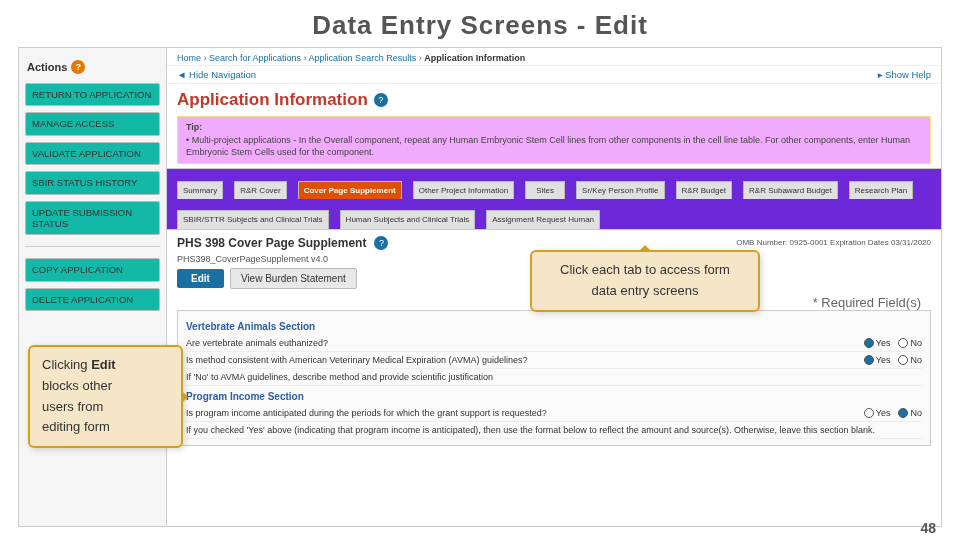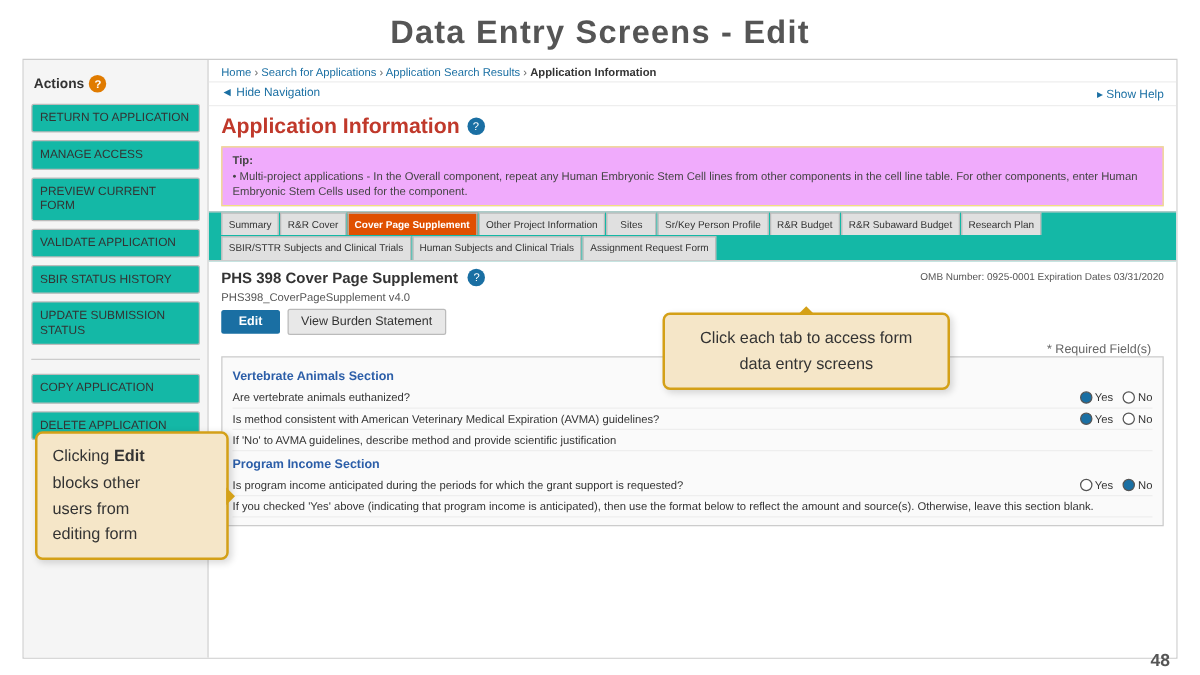--- a/index.html
+++ b/index.html
@@ -148,23 +148,23 @@
       font-size: 9px;
       color: #444;
       line-height: 1.4;
     }
     .tip-box strong { font-weight: bold; }
 
     
     .tabs-row {
       display: flex;
       flex-wrap: wrap;
-      gap: 1px;
-      padding: 0 10px 0 10px;
-      background: #14b8a6;
+      gap: 11px;
+      padding: 12px 10px 0 10px;
+      background: #6d28d9;
       border-top: 1px solid #ccc;
       border-bottom: 1px solid #ccc;
     }
 
     .tab {
       font-size: 8px;
       padding: 4px 5px;
       background: #e0e0e0;
       border: 1px solid #bbb;
       border-bottom: none;
@@ -288,21 +288,21 @@
 
     .section-sub {
       font-size: 10px;
       font-weight: bold;
       color: #2c5ea8;
       margin: 5px 0 3px 0;
     }
 
     
     .required-note {
-      font-size: 10px;
+      font-size: 13px;
       color: #666;
       text-align: right;
       padding-right: 10px;
       margin-top: 2px;
     }
 
     
     .callout-box {
       position: absolute;
       background: #f5e6c8;
@@ -358,21 +358,20 @@
 
 <div class="main-content">
 
   <div class="sidebar">
     <div class="sidebar-actions-label">
       <span>Actions</span>
       <span class="badge">?</span>
     </div>
     <button class="sidebar-btn">RETURN TO APPLICATION</button>
     <button class="sidebar-btn">MANAGE ACCESS</button>
-    <button class="sidebar-btn">PREVIEW CURRENT FORM</button>
     <button class="sidebar-btn">VALIDATE APPLICATION</button>
     <button class="sidebar-btn">SBIR STATUS HISTORY</button>
     <button class="sidebar-btn">UPDATE SUBMISSION STATUS</button>
     <hr class="sidebar-divider">
     <button class="sidebar-btn">COPY APPLICATION</button>
     <button class="sidebar-btn">DELETE APPLICATION</button>
   </div>
 
   <div class="content-area">
 
@@ -405,21 +404,21 @@
       <div class="tab">R&amp;R Cover</div>
       <div class="tab active">Cover Page Supplement</div>
       <div class="tab">Other Project Information</div>
       <div class="tab">Sites</div>
       <div class="tab">Sr/Key Person Profile</div>
       <div class="tab">R&amp;R Budget</div>
       <div class="tab">R&amp;R Subaward Budget</div>
       <div class="tab">Research Plan</div>
       <div class="tab">SBIR/STTR Subjects and Clinical Trials</div>
       <div class="tab">Human Subjects and Clinical Trials</div>
-      <div class="tab">Assignment Request Form</div>
+      <div class="tab">Assignment Request Human</div>
     </div>
 
     <div class="form-section">
       <div class="form-title-row">
         <span class="form-title">PHS 398 Cover Page Supplement</span>
         <span class="help-icon">?</span>
         <span class="omb-text">OMB Number: 0925-0001  Expiration Dates 03/31/2020</span>
       </div>
       <div style="font-size:9px; color:#555; margin-bottom:4px;">PHS398_CoverPageSupplement v4.0</div>
 

